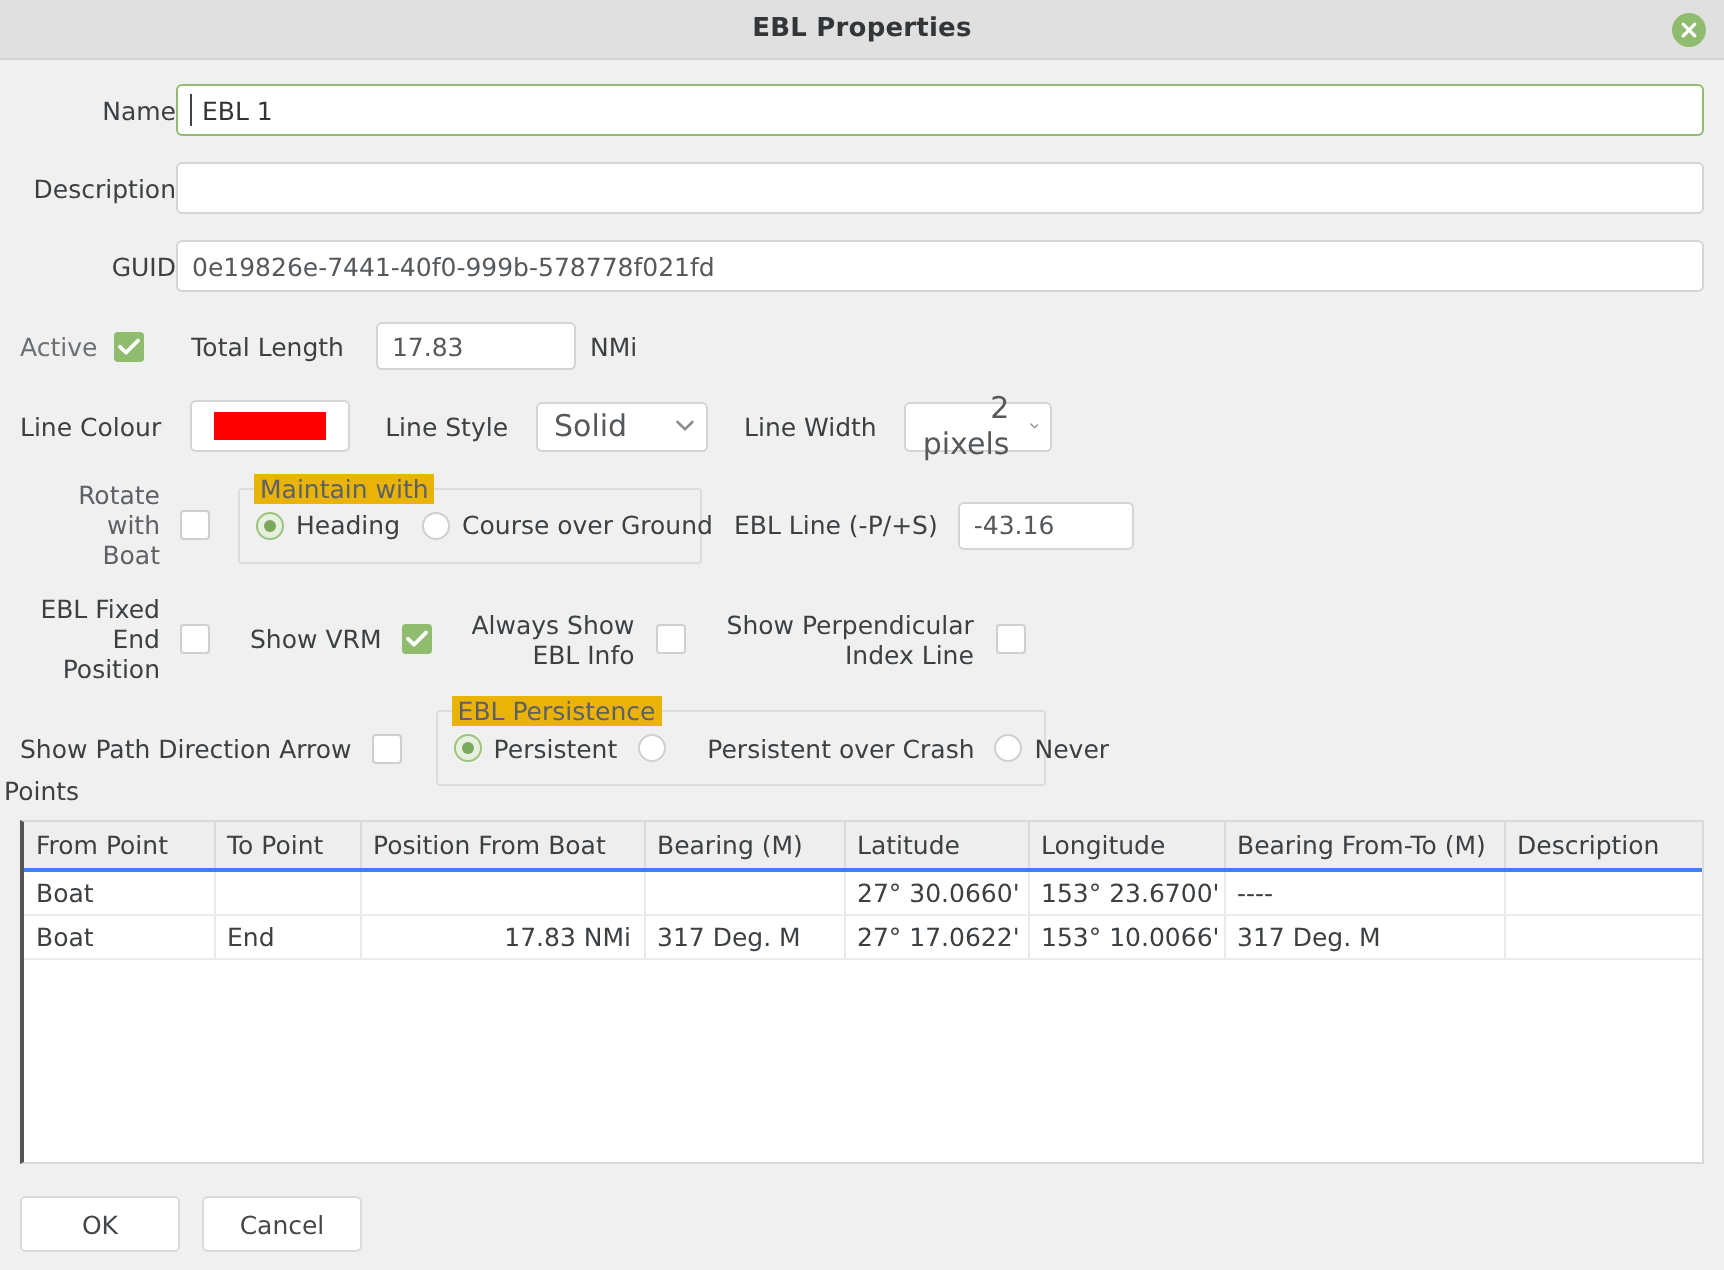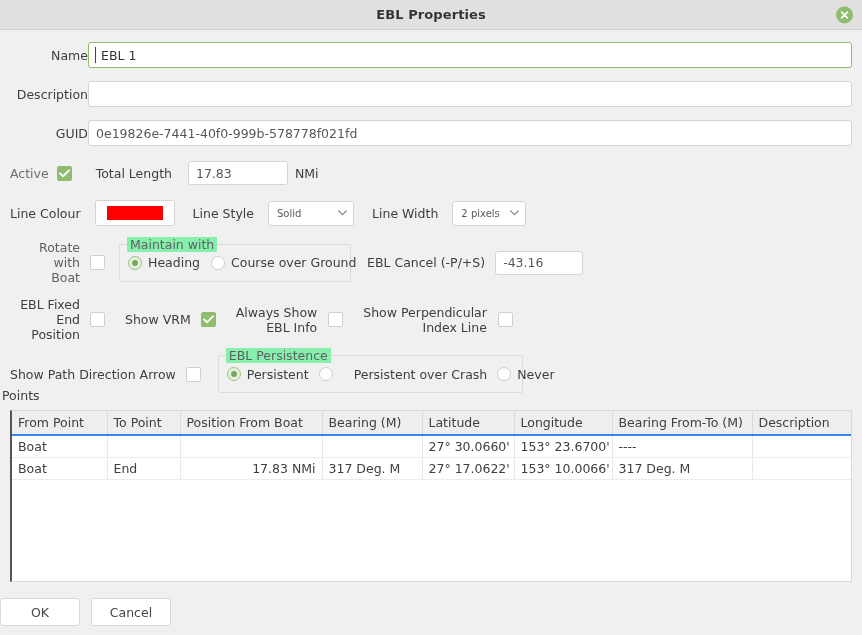--- a/index.html
+++ b/index.html
@@ -137,36 +137,36 @@
     border: 1px solid #d4d4d4;
     border-radius: 3px;
     height: 25px;
     box-sizing: border-box;
     display: flex;
     align-items: center;
     justify-content: space-between;
     padding: 0 6px 0 8px;
     color: #55595c;
     cursor: pointer;
-    font-size: 10px;
+    font-size: 15px;
   }
   .chev { margin-left: 10px; opacity:.75; display:block;}
 
   
   .groupbox {
     border: 1px solid #dcdcdc;
     border-radius: 2px;
     position: relative;
     box-sizing: border-box;
   }
   .groupbox > .gb-title {
     position: absolute;
     top: -8px;
     left: 7px;
-    background: #86efac;
+    background: #eab308;
     padding: 0 3px;
     font-size: 12.5px;
     color: #5d6165;
     white-space: nowrap;
   }
 
   
   .colour-btn {
     width: 80px;
     height: 26px;
@@ -224,21 +224,21 @@
     box-sizing: border-box;
     color: #3c4043;
     white-space: nowrap;
     overflow: hidden;
   }
   th.num, td.num { text-align: right; }
 
   
   .footer {
     position: absolute;
-    left: 0;
+    left: 10px;
     bottom: 9px;
     display: flex;
     gap: 11px;
     align-items: flex-end;
   }
   .btn {
     width: 80px;
     height: 28px;
     background: #ffffff;
     border: 1px solid #d9d9d9;
@@ -324,21 +324,21 @@
     <div class="groupbox" style="margin-left:14px;width:232px;height:38px;display:flex;align-items:center;padding:0 8px;">
       <div class="gb-title">Maintain with</div>
       <div class="rb on">
           <i></i>
         </div>
       <span class="lbl" style="margin-left:6px;">Heading</span>
       <div class="rb" style="margin-left:11px;"></div>
       <span class="lbl" style="margin-left:6px;">Course over Ground</span>
     </div>
 
-    <div class="lbl" style="margin-left:16px;">EBL Cancel (-P/+S)</div>
+    <div class="lbl" style="margin-left:16px;">EBL Line (-P/+S)</div>
     <div class="txt-input" style="margin-left:10px;width:88px;">-43.16</div>
   </div>
 
   <div class="row" style="margin-top:12px;align-items:center;">
     <div style="width:70px;line-height:15px;">
       <div>EBL Fixed</div>
       <div>End Position</div>
     </div>
     <div class="cb off" style="margin-left:10px;"></div>
 

